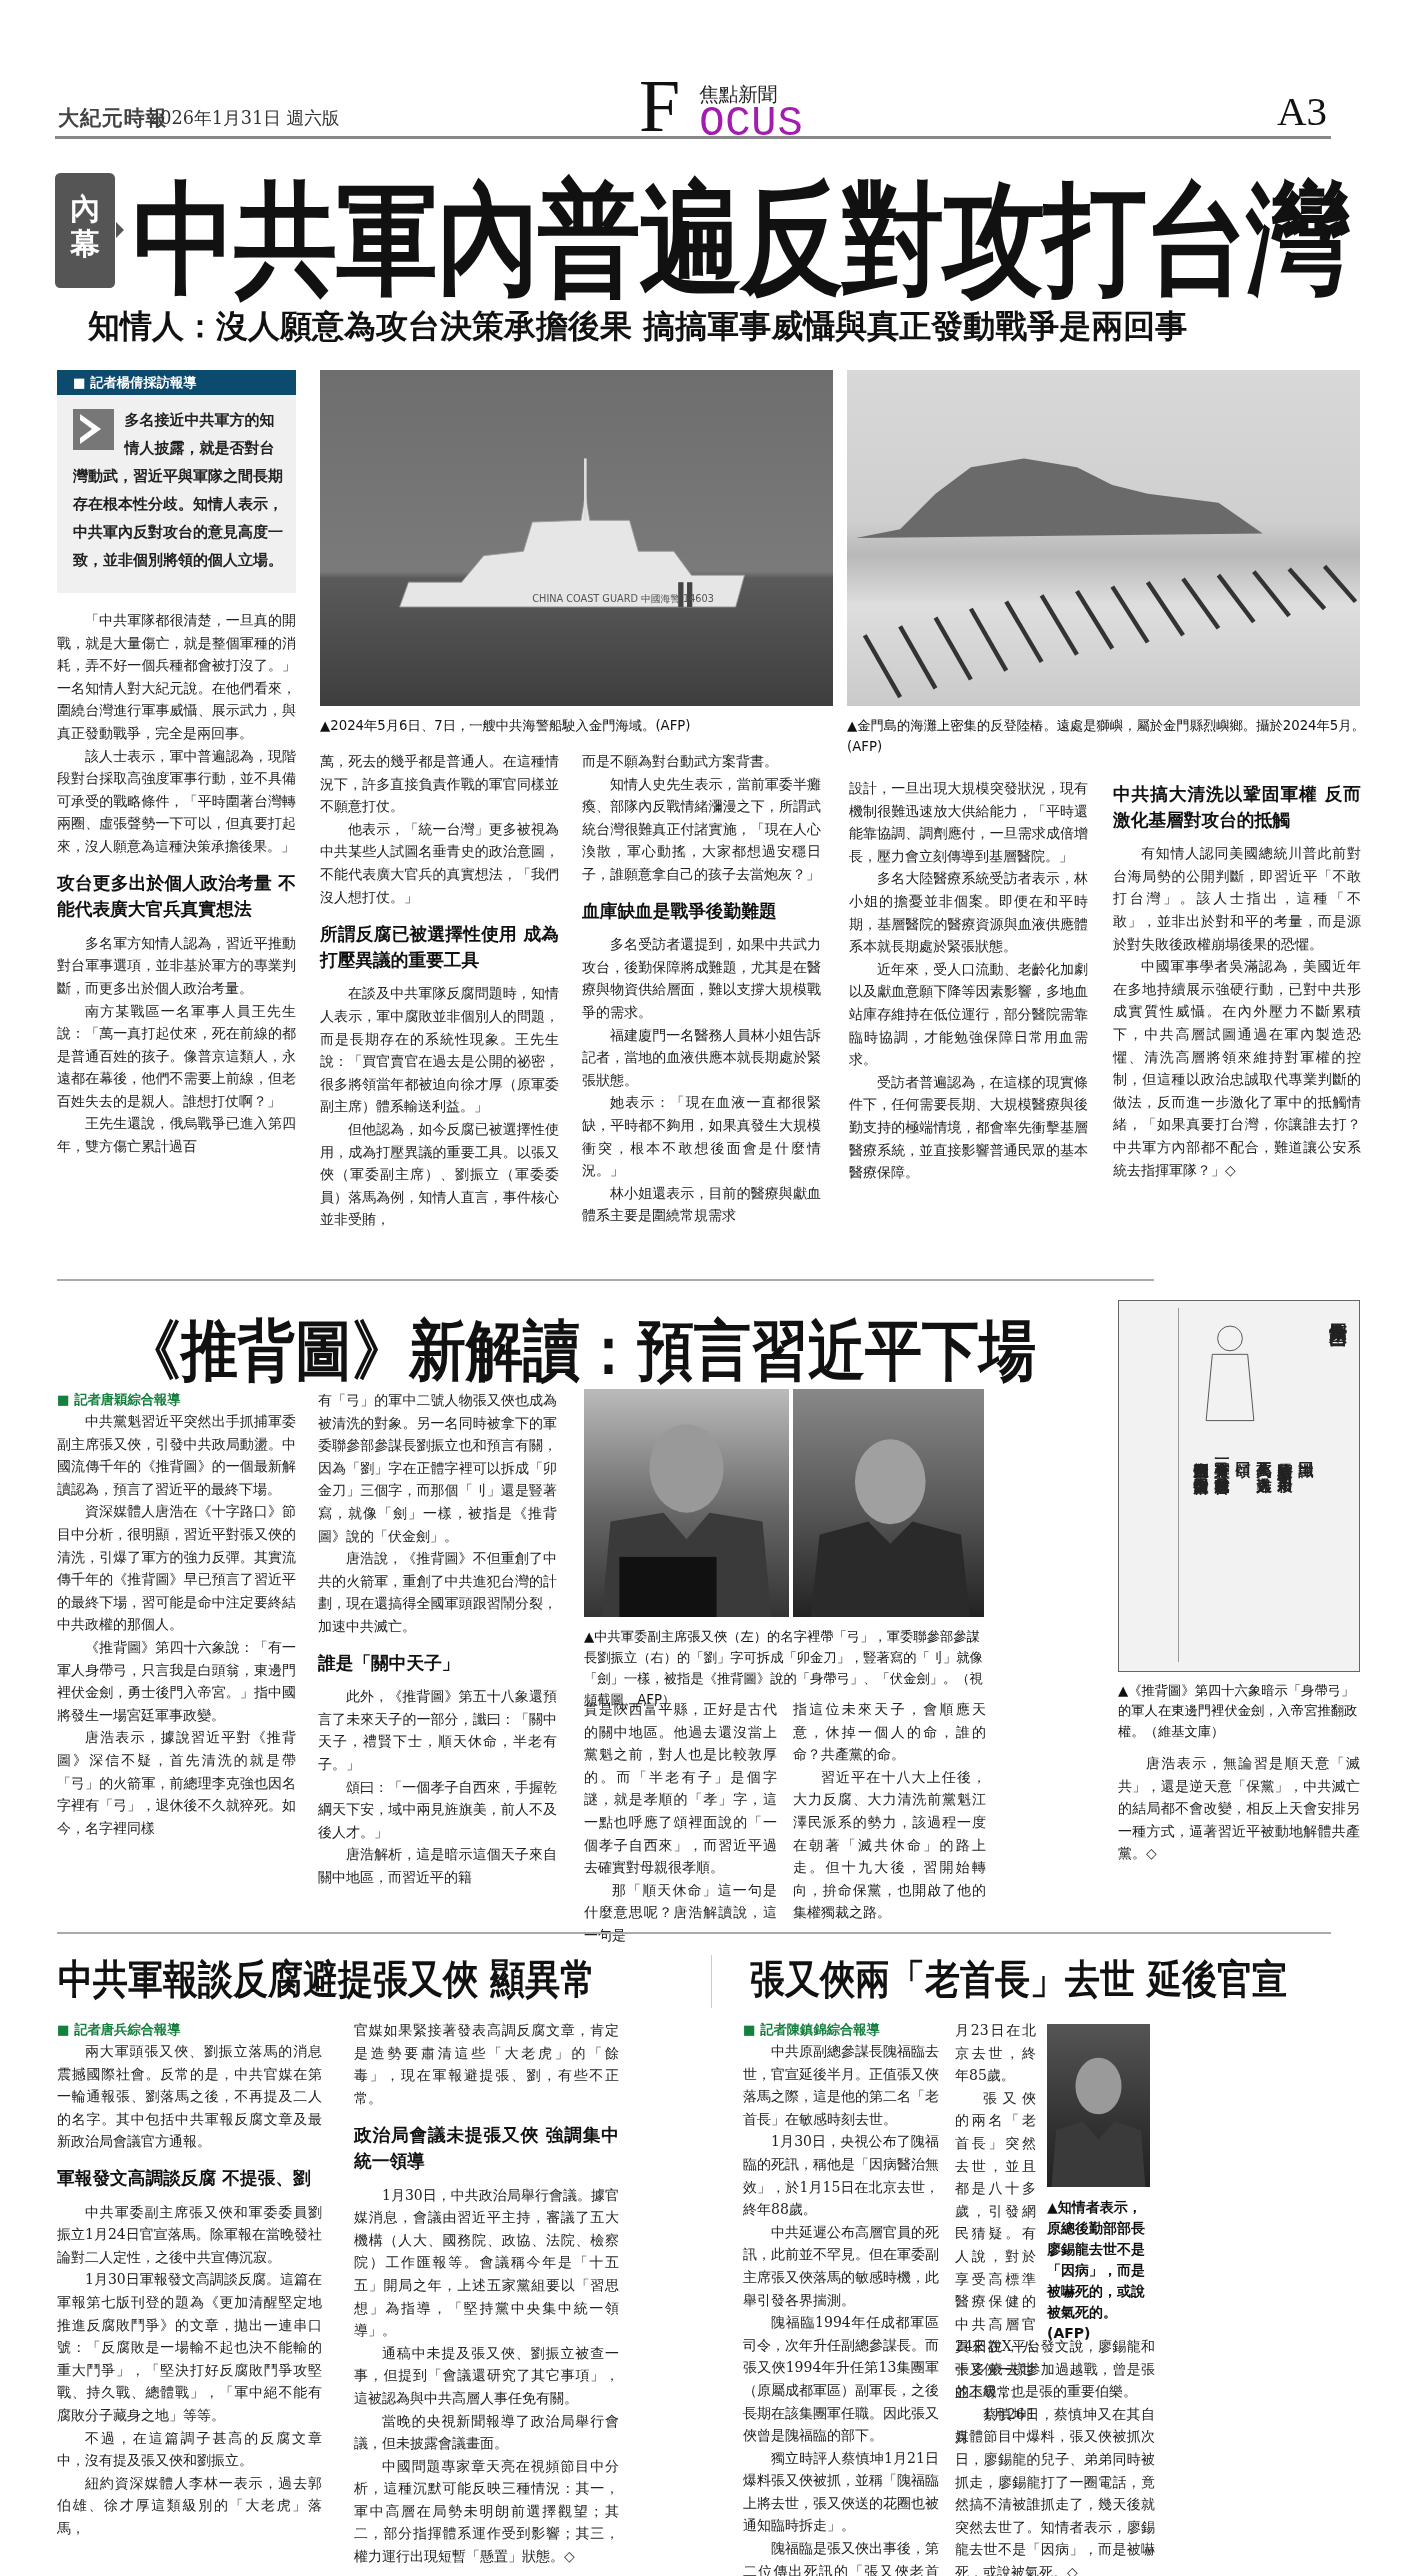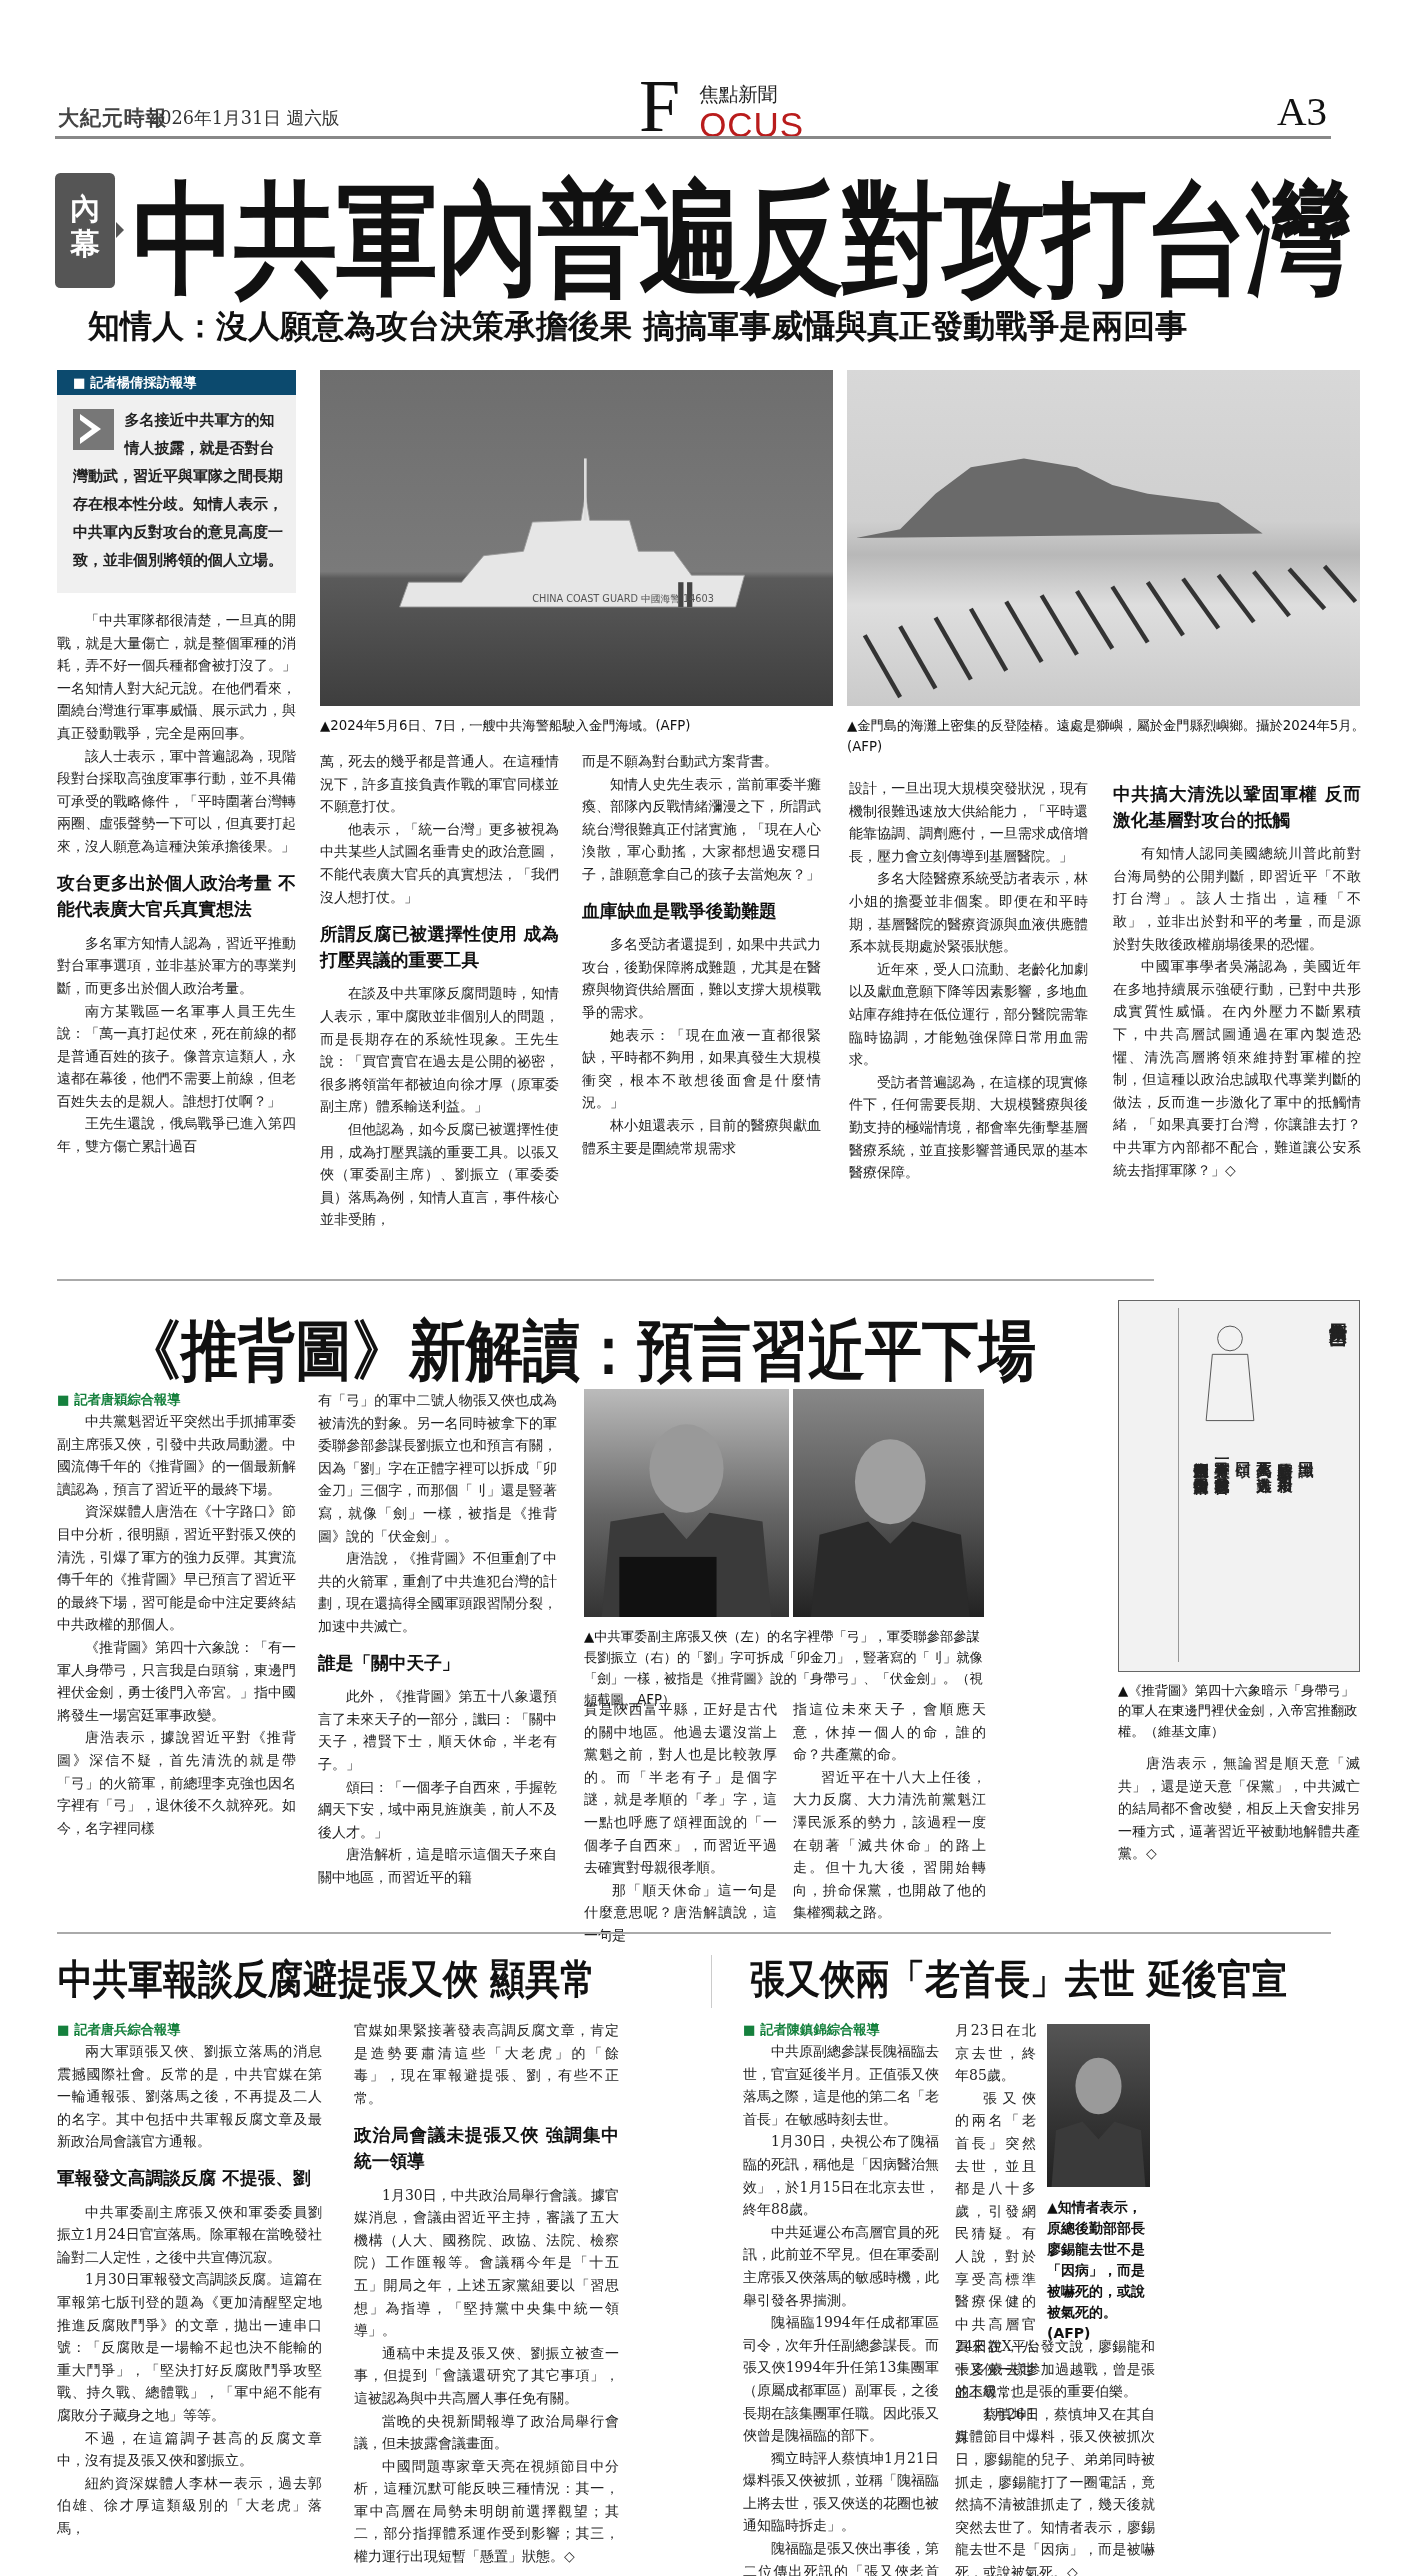--- a/index.html
+++ b/index.html
@@ -5,21 +5,21 @@
 *{box-sizing:border-box;margin:0;padding:0}
 html,body{width:1415px;height:2576px;background:#fff;overflow:hidden}
 body{font-family:"DejaVu Serif","Liberation Serif",serif;color:#222;position:relative}
 .abs{position:absolute}
 .masthead-brand{left:58px;top:104px;font-size:21px;font-weight:bold;color:#444;letter-spacing:0.9px}
 .masthead-date{left:149px;top:106px;font-size:17.7px;color:#333}
 .focus-wrap{left:639px;top:71px}
 .focus-F{font-family:"Liberation Serif",serif;font-size:74px;line-height:71px;display:inline-block;vertical-align:bottom;color:#111}
 .focus-col{display:inline-block;vertical-align:bottom;margin-left:19px}
 .focus-cn{font-size:19.5px;color:#222;font-family:"DejaVu Sans",sans-serif;line-height:25px}
-.focus-en{font-family:Liberation Sans, sans-serif;font-size:35px;line-height:35px;color:#b91c1c;letter-spacing:0.9px}
+.focus-en{font-family:Liberation Mono, monospace;font-size:42px;line-height:35px;color:#a21caf;letter-spacing:0.9px}
 .page-num{right:88px;top:87px;font-family:"Liberation Serif",serif;font-size:41px;color:#111}
 .rule{left:55px;width:1276px;height:2.7px;background:#888}
 .badge{left:55px;top:173px;width:60px;height:115px;background:#555;border-radius:5.3px;color:#fff;font-family:"DejaVu Sans",sans-serif;font-weight:bold;font-size:30px;line-height:35px;padding-top:17.7px}
 .badge:after{content:"";position:absolute;right:-8.8px;top:49px;border-left:8.8px solid #555;border-top:8.8px solid transparent;border-bottom:8.8px solid transparent}
 .headline{left:133px;top:159px;font-family:"DejaVu Sans",sans-serif;font-weight:bold;font-size:103px;letter-spacing:-1.8px;color:#111;transform:scaleY(1.18);transform-origin:top left;white-space:nowrap}
 .subhead{left:88px;top:305px;font-family:"DejaVu Sans",sans-serif;font-weight:bold;font-size:32px;color:#111;white-space:nowrap}
 .lead-box{left:57px;top:370px;width:239px;height:223px;background:#f0f0f0}
 .lead-bar{height:25px;background:#0c4a6e;color:#fff;font-family:"DejaVu Sans",sans-serif;font-weight:bold;font-size:13.3px;line-height:25px;padding-left:16px}
 .lead-text{padding:10.6px 8.8px 0 16px;font-family:"DejaVu Sans",sans-serif;font-weight:bold;font-size:15px;line-height:28px;color:#222}
 .chev{float:left;width:41px;height:41px;background:#777;margin:3.5px 10.6px 0 0;position:relative}
@@ -109,20 +109,21 @@
   <div class="sec-h">所謂反腐已被選擇性使用 成為打壓異議的重要工具</div>
   <p>在談及中共軍隊反腐問題時，知情人表示，軍中腐敗並非個別人的問題，而是長期存在的系統性現象。王先生說：「買官賣官在過去是公開的祕密，很多將領當年都被迫向徐才厚（原軍委副主席）體系輸送利益。」</p>
   <p>但他認為，如今反腐已被選擇性使用，成為打壓異議的重要工具。以張又俠（軍委副主席）、劉振立（軍委委員）落馬為例，知情人直言，事件核心並非受賄，</p>
 </div>
 
 <div class="abs col" style="left:582px;top:750px;width:239px">
   <p class="noind">而是不願為對台動武方案背書。</p>
   <p>知情人史先生表示，當前軍委半癱瘓、部隊內反戰情緒瀰漫之下，所謂武統台灣很難真正付諸實施，「現在人心渙散，軍心動搖，大家都想過安穩日子，誰願意拿自己的孩子去當炮灰？」</p>
   <div class="sec-h">血庫缺血是戰爭後勤難題</div>
   <p>多名受訪者還提到，如果中共武力攻台，後勤保障將成難題，尤其是在醫療與物資供給層面，難以支撐大規模戰爭的需求。</p>
+  <p>福建廈門一名醫務人員林小姐告訴記者，當地的血液供應本就長期處於緊張狀態。</p>
   <p>她表示：「現在血液一直都很緊缺，平時都不夠用，如果真發生大規模衝突，根本不敢想後面會是什麼情況。」</p>
   <p>林小姐還表示，目前的醫療與獻血體系主要是圍繞常規需求</p>
 </div>
 
 <div class="abs col" style="left:849px;top:777px;width:239px">
   <p class="noind">設計，一旦出現大規模突發狀況，現有機制很難迅速放大供給能力，「平時還能靠協調、調劑應付，一旦需求成倍增長，壓力會立刻傳導到基層醫院。」</p>
   <p>多名大陸醫療系統受訪者表示，林小姐的擔憂並非個案。即便在和平時期，基層醫院的醫療資源與血液供應體系本就長期處於緊張狀態。</p>
   <p>近年來，受人口流動、老齡化加劇以及獻血意願下降等因素影響，多地血站庫存維持在低位運行，部分醫院需靠臨時協調，才能勉強保障日常用血需求。</p>
   <p>受訪者普遍認為，在這樣的現實條件下，任何需要長期、大規模醫療與後勤支持的極端情境，都會率先衝擊基層醫療系統，並直接影響普通民眾的基本醫療保障。</p>
 </div>

